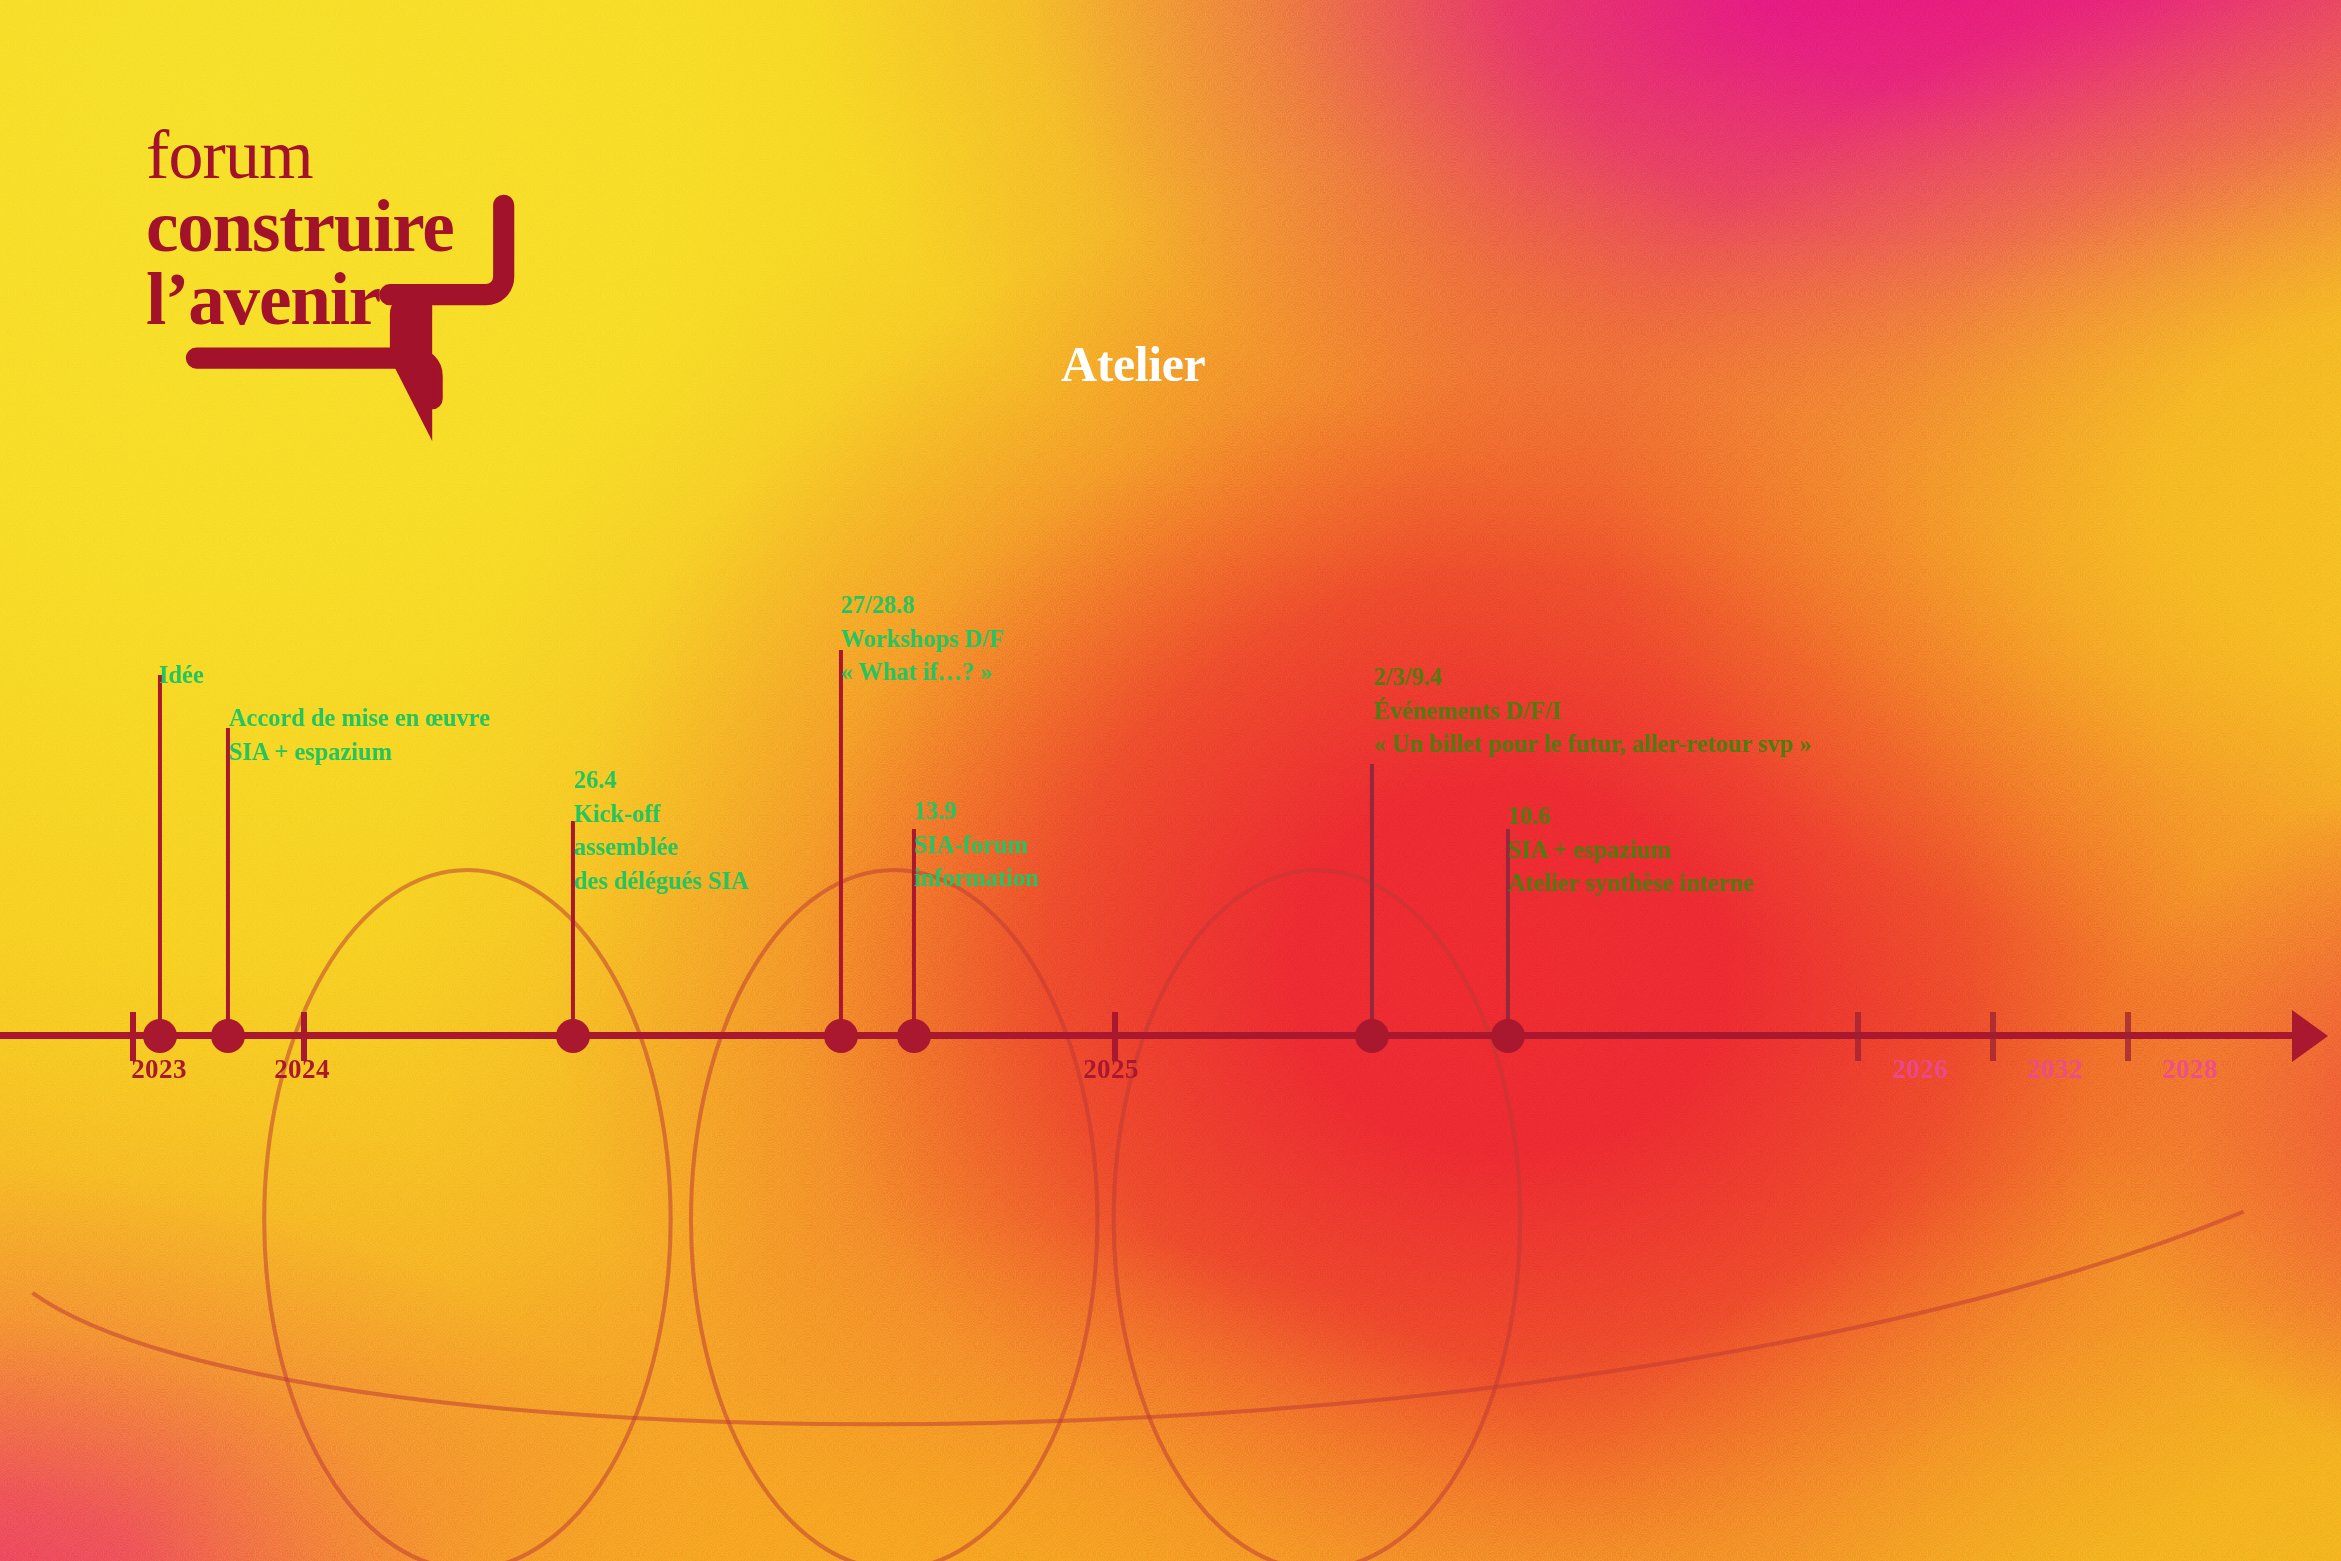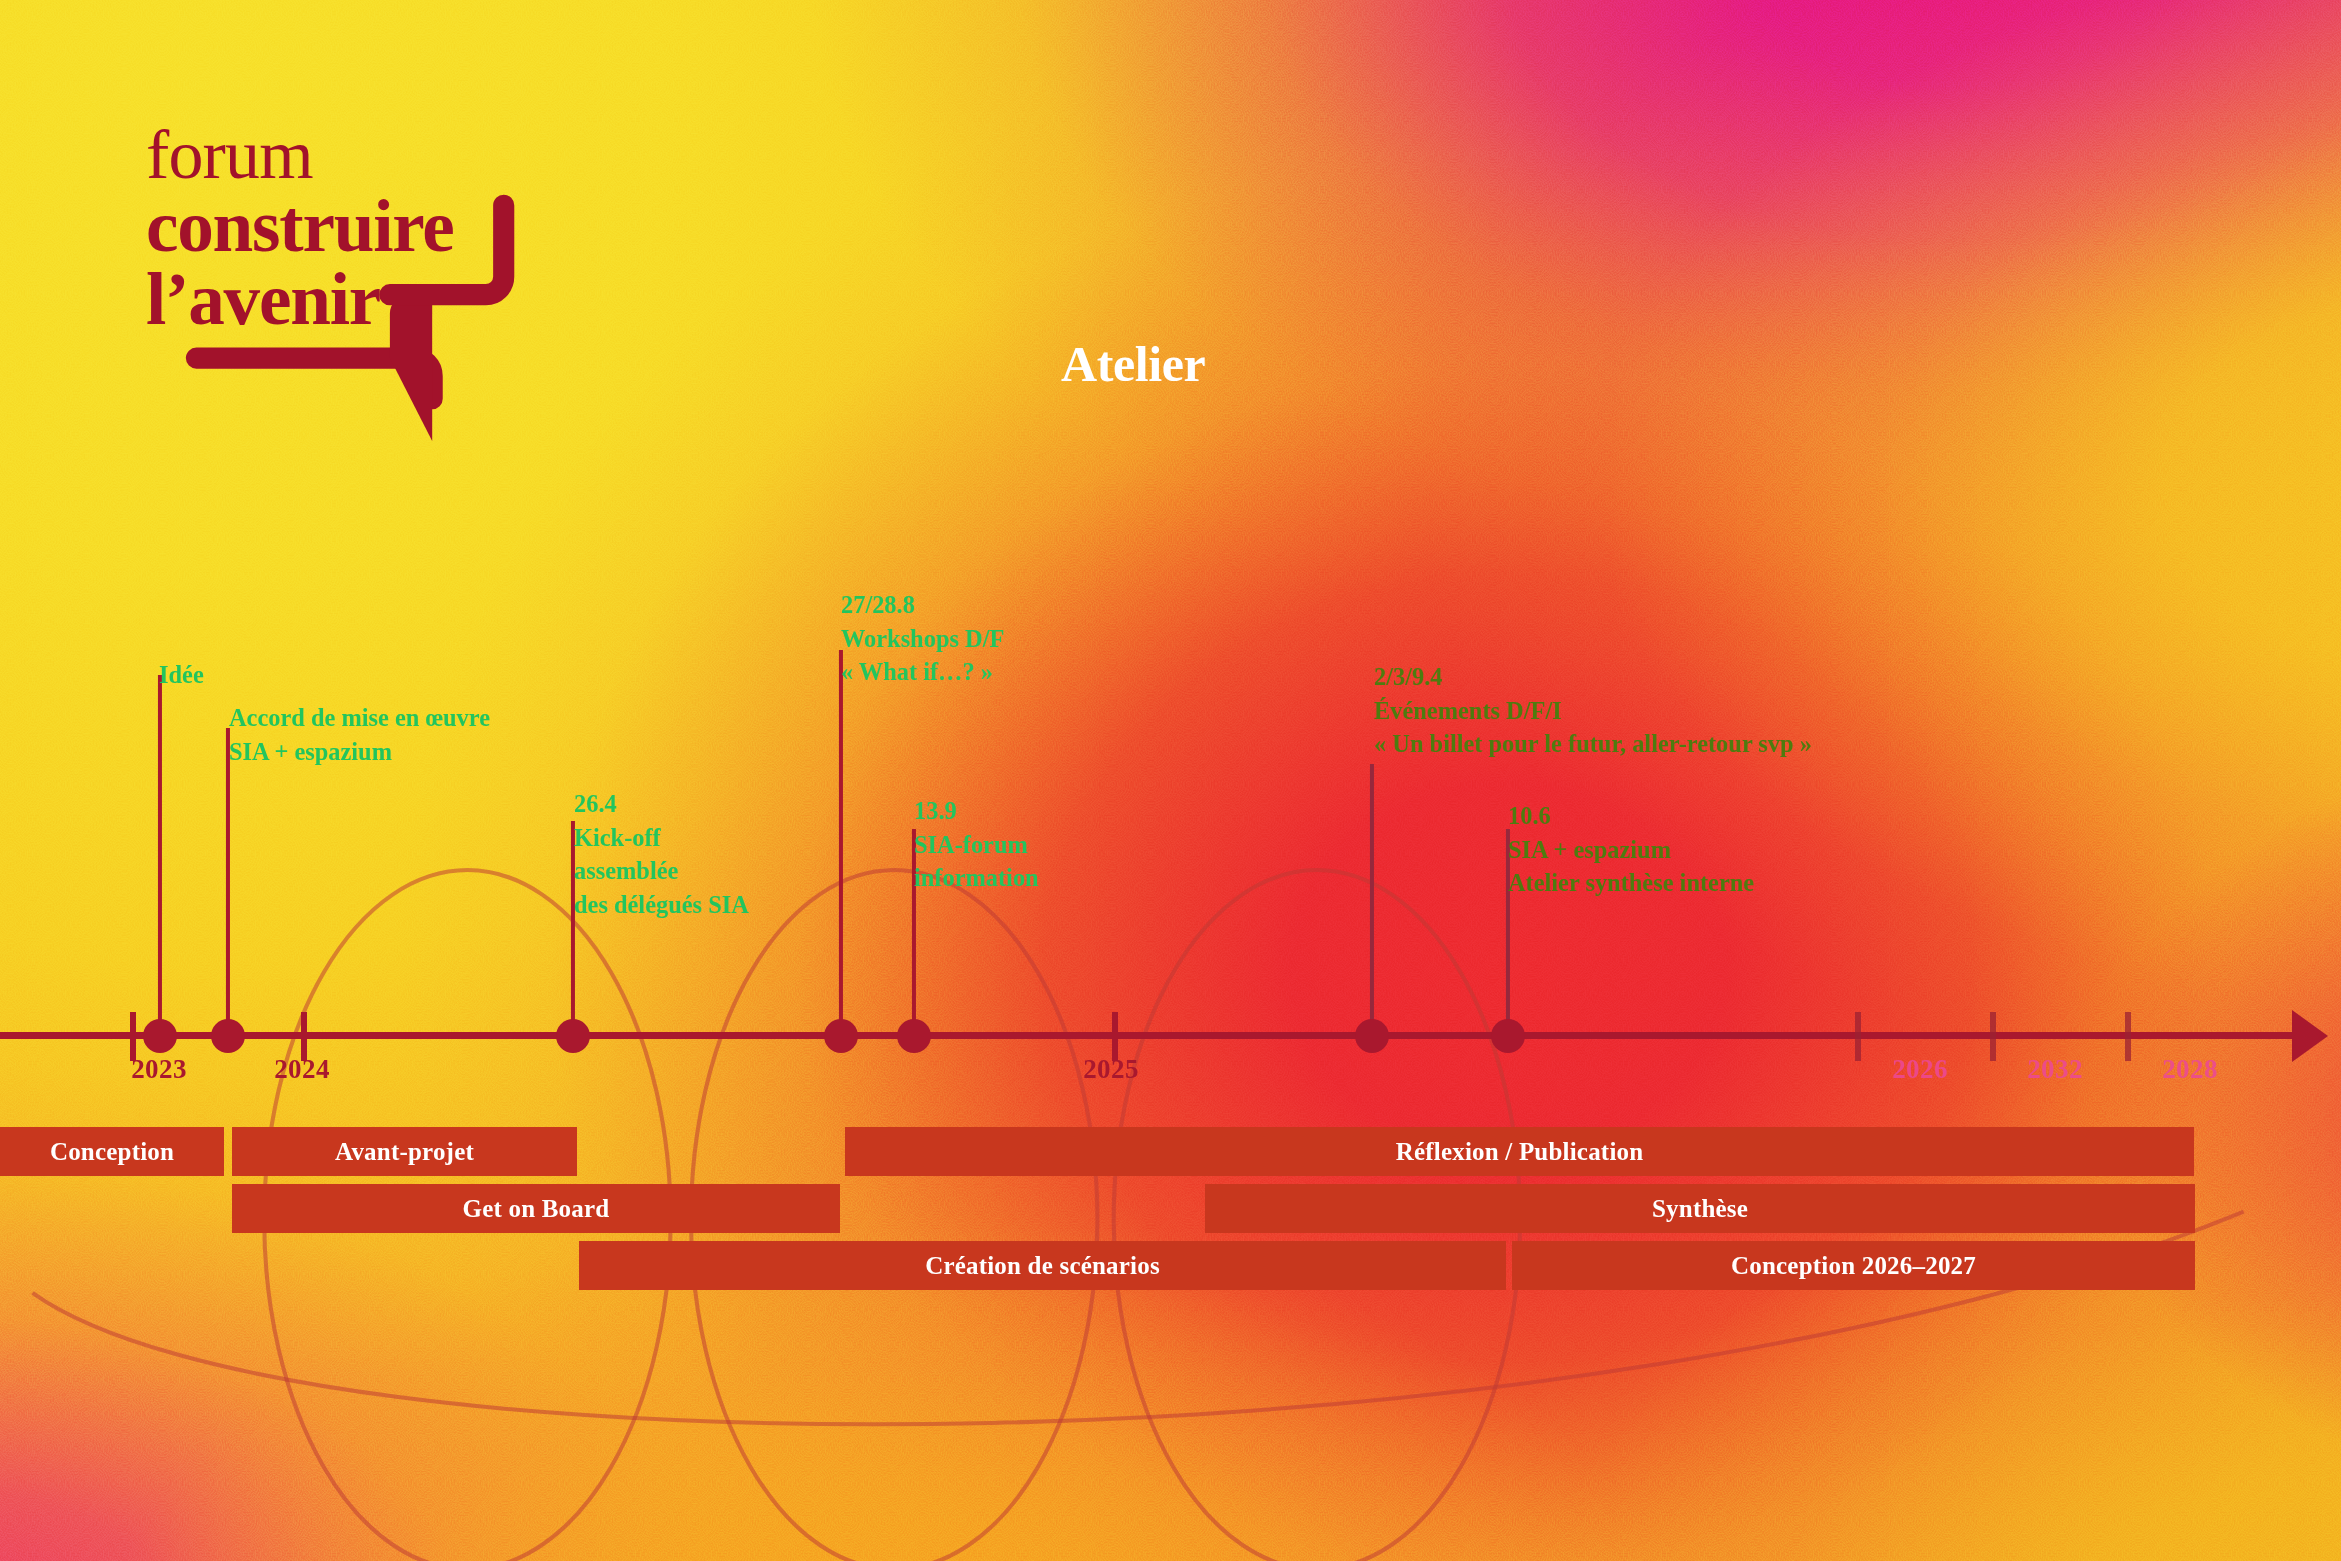--- a/index.html
+++ b/index.html
@@ -161,43 +161,34 @@
         <div class="dot" style="left: 573px;"></div>
         <div class="dot" style="left: 841px;"></div>
         <div class="dot" style="left: 914px;"></div>
         <div class="dot" style="left: 1372px;"></div>
         <div class="dot" style="left: 1508px;"></div>
       </div>
     <div id="callouts">
         <div class="callout" style="left: 159px; top: 658px;">Idée</div>
         <div class="callout" style="left: 229px; top: 701px;">Accord de mise en œuvre
 SIA + espazium</div>
-        <div class="callout" style="left: 574px; top: 763px; margin-top: 24px;">26.4
+        <div class="callout" style="left: 574px; top: 763px;">26.4
 Kick-off
 assemblée
 des délégués SIA</div>
         <div class="callout" style="left: 841px; top: 588px;">27/28.8
 Workshops D/F
 « What if…? »</div>
         <div class="callout" style="left: 914px; top: 794px;">13.9
 SIA-forum
 information</div>
         <div class="callout muted" style="left: 1374px; top: 660px;">2/3/9.4
 Événements D/F/I
 « Un billet pour le futur, aller-retour svp »</div>
         <div class="callout muted" style="left: 1508px; top: 799px;">10.6
 SIA + espazium
 Atelier synthèse interne</div>
       </div>
   </div>
 
-  <div id="bars">
-      <div class="bar r0" style="left: 0px; width: 224px;">Conception</div>
-      <div class="bar r0" style="left: 232px; width: 345px;">Avant-projet</div>
-      <div class="bar r0" style="left: 845px; width: 1349px;">Réflexion / Publication</div>
-      <div class="bar r1" style="left: 232px; width: 608px;">Get on Board</div>
-      <div class="bar r1" style="left: 1205px; width: 990px;">Synthèse</div>
-      <div class="bar r2" style="left: 579px; width: 927px;">Création de scénarios</div>
-      <div class="bar r2" style="left: 1512px; width: 683px;">Conception 2026–2027</div>
-    </div>
 
 </div>
 
 
 </body></html>

